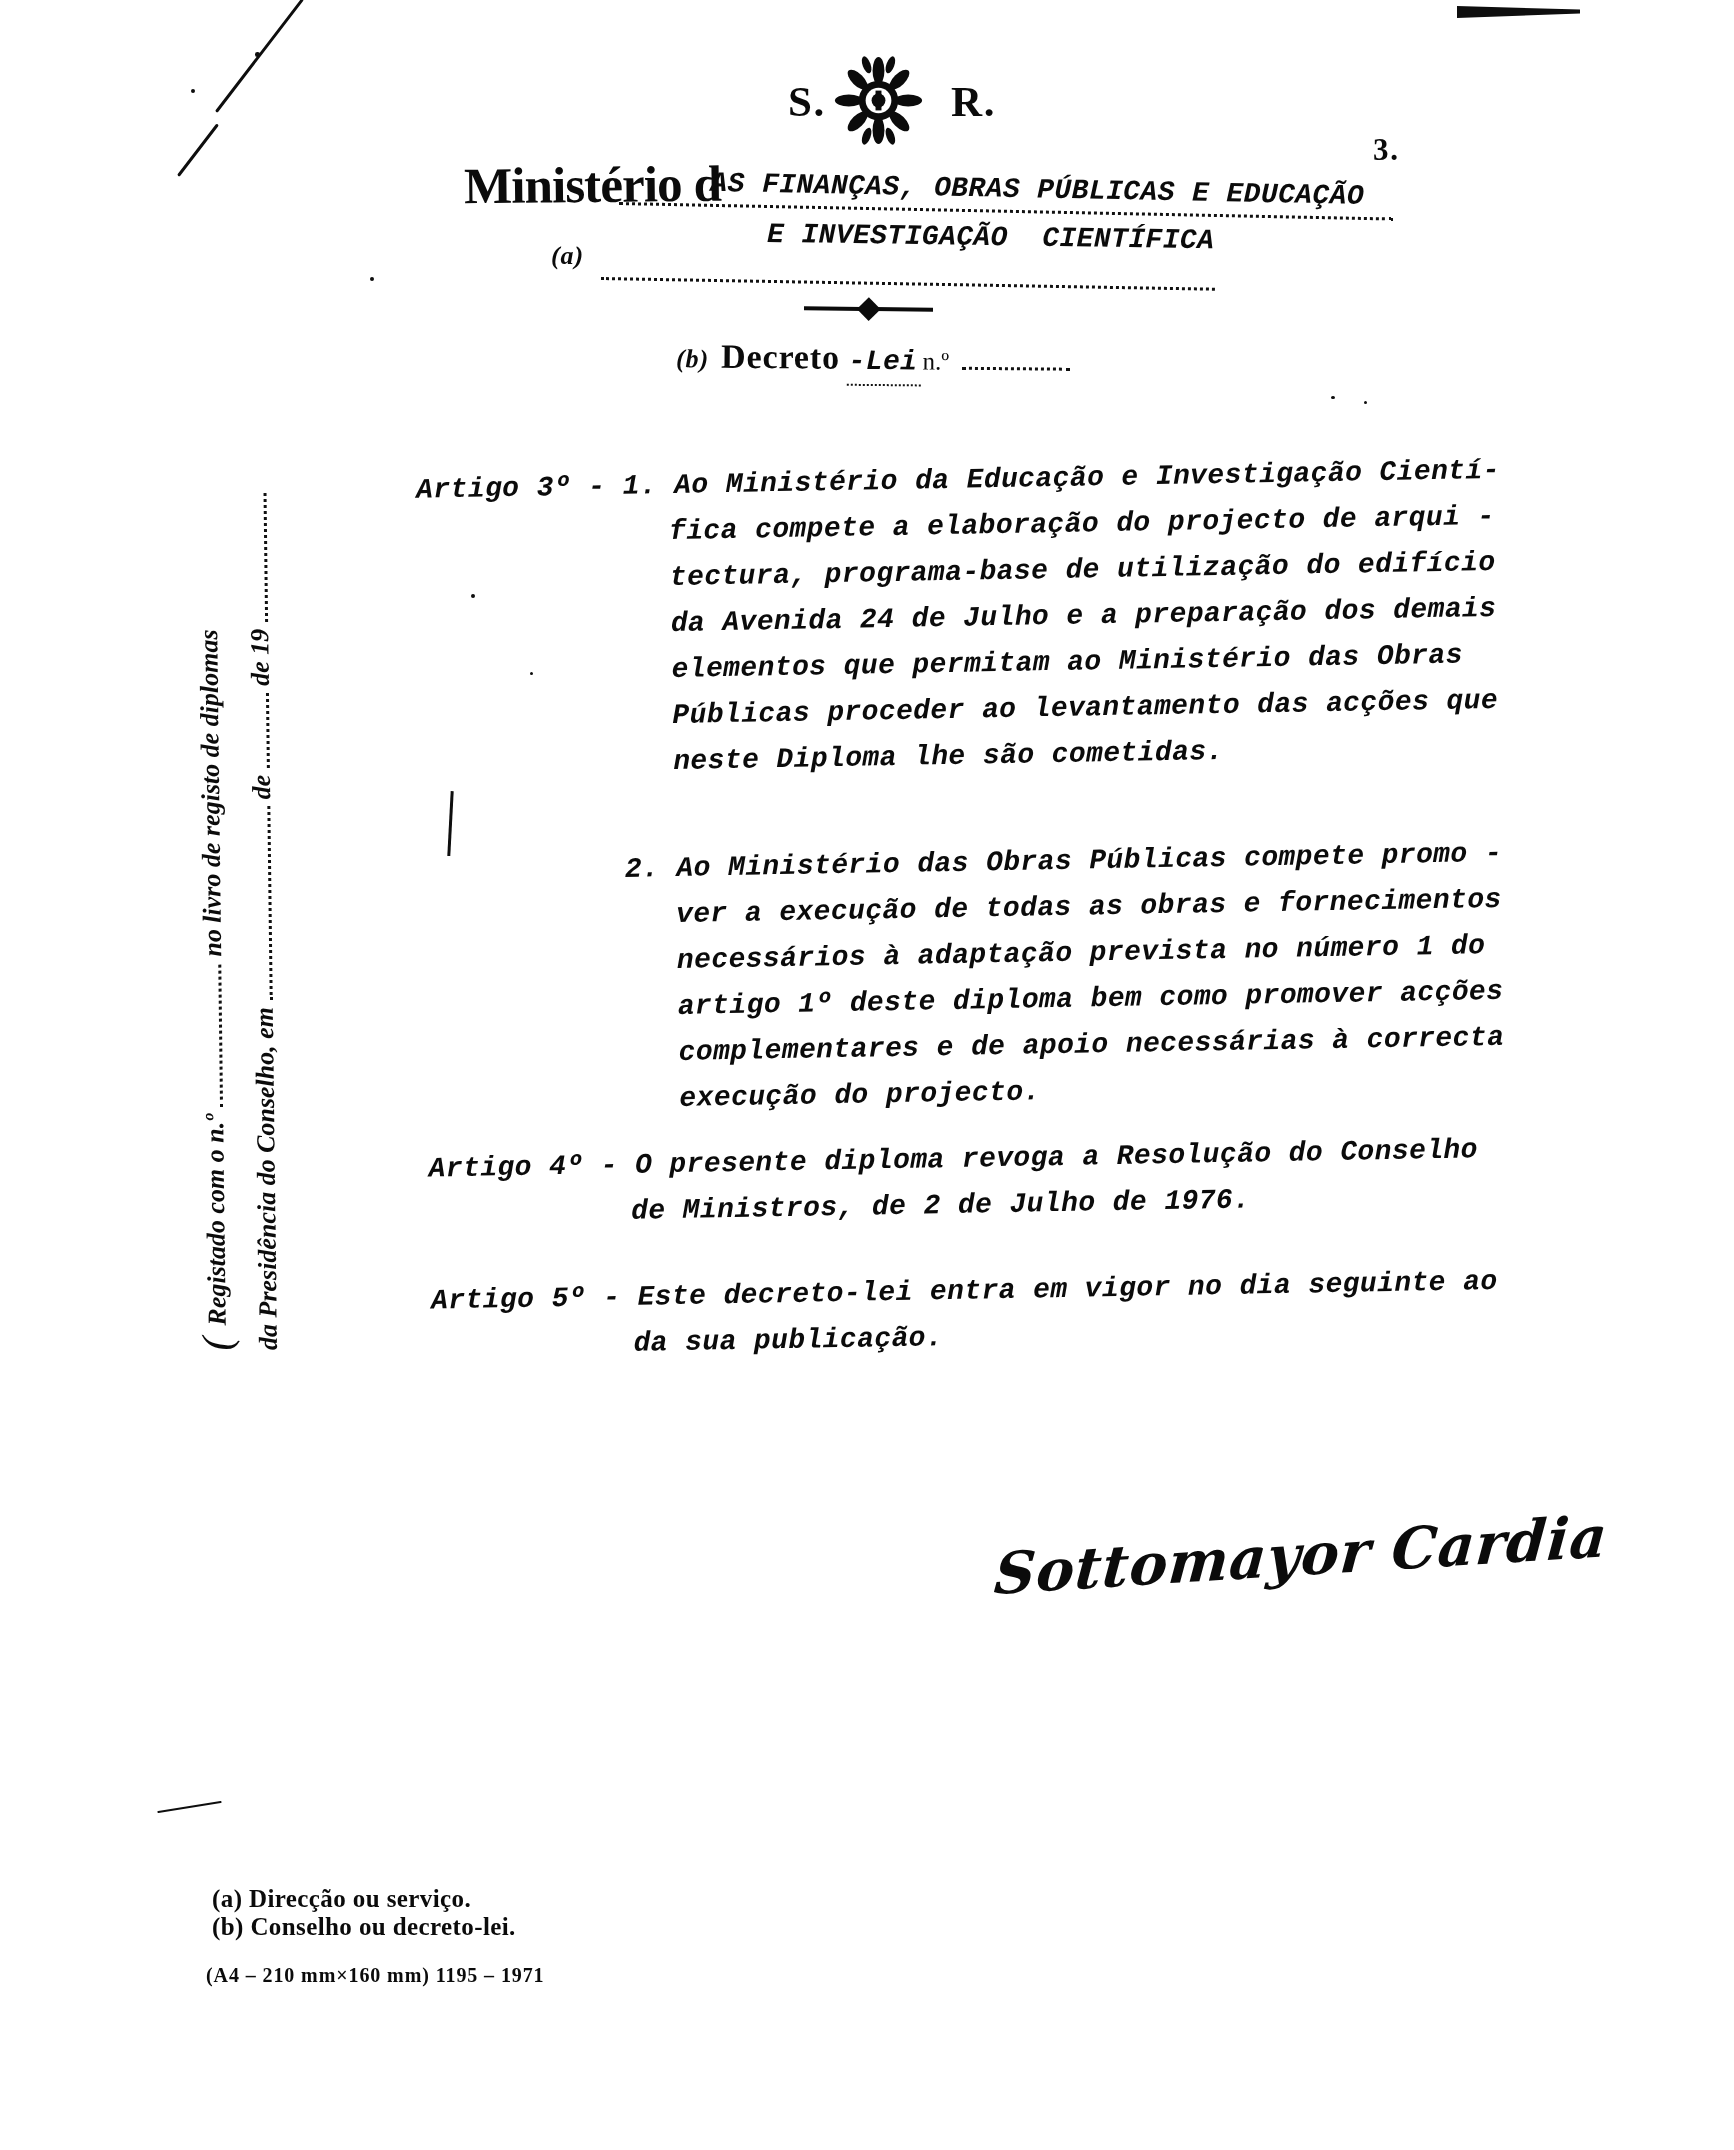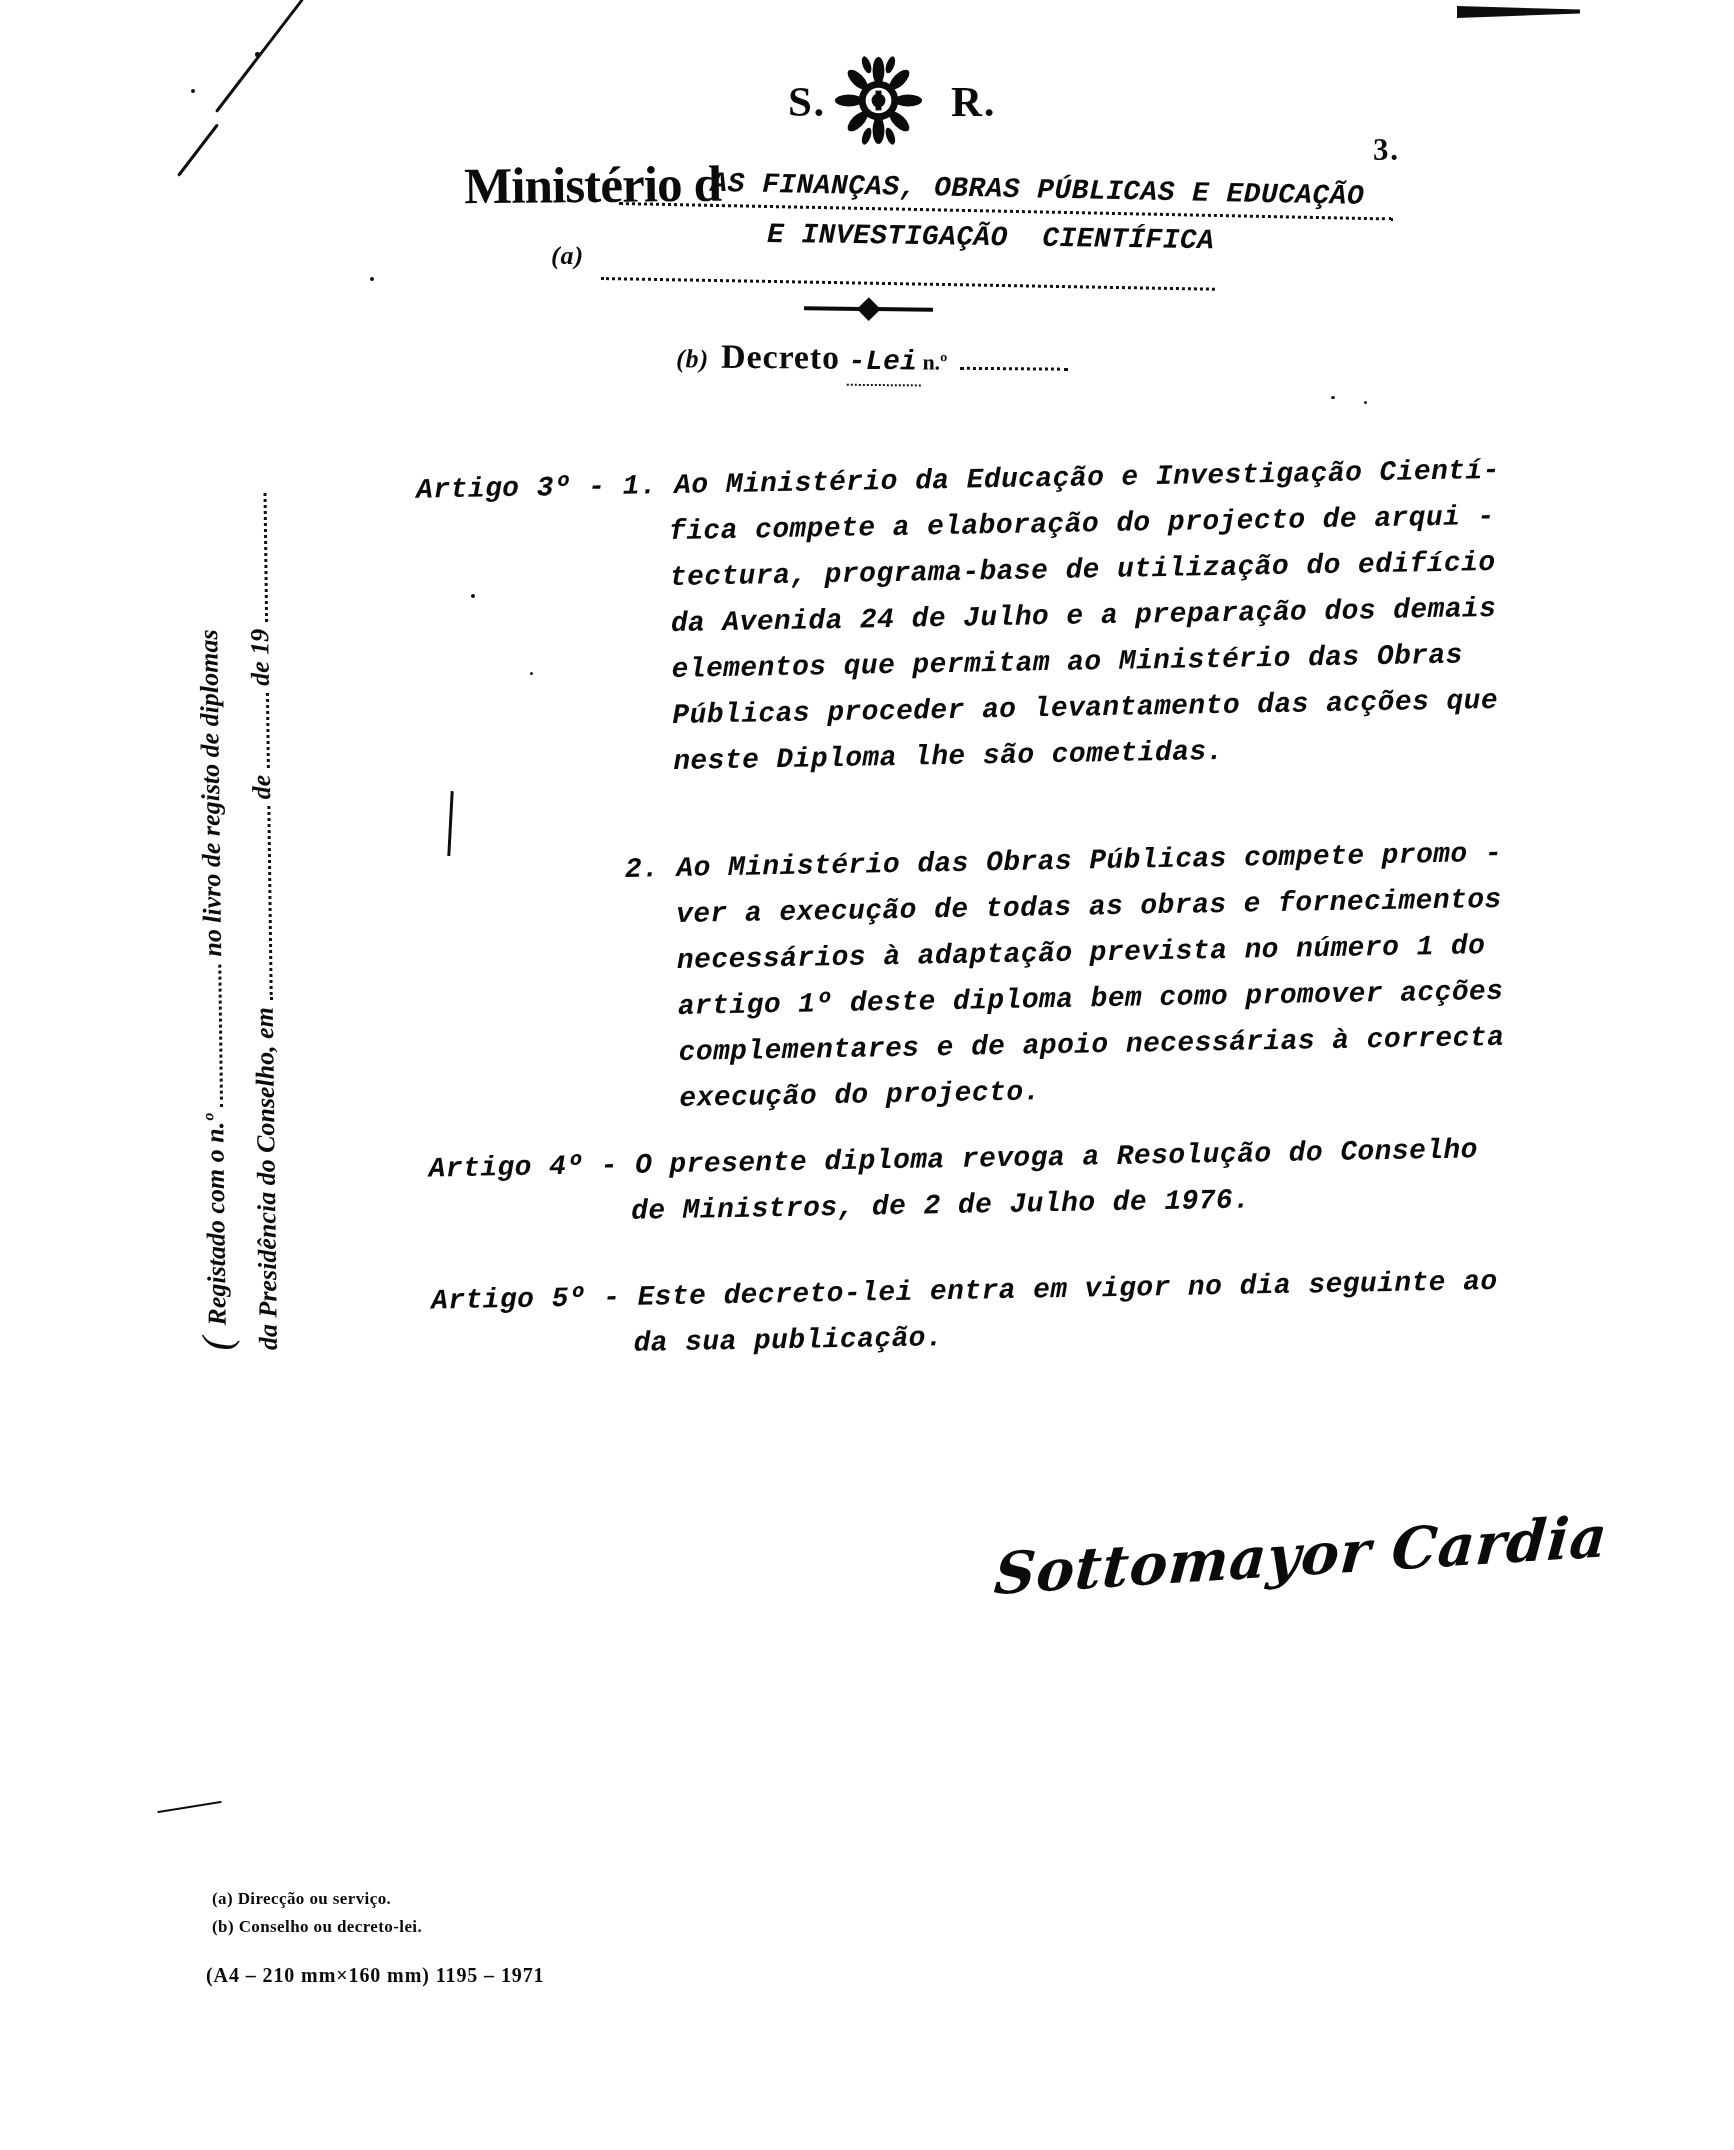--- a/index.html
+++ b/index.html
@@ -80,21 +80,21 @@
     display:flex;align-items:baseline;
     transform:rotate(0.5deg);
   }
   .decree-b{font-size:26px;font-style:italic;font-weight:700;letter-spacing:0.9px;}
   .decree-word{font-size:34px;font-weight:700;margin-left:12px;letter-spacing:0.9px;}
   .decree-typed{
     margin-left:6.9px;
     border-bottom:2.6px dotted #111;
     padding:0 3.4px 6.9px 1.7px;
   }
-  .decree-no{font-size:22px;font-weight:700;margin-left:1.7px;}
+  .decree-no{font-size:25px;font-weight:400;margin-left:1.7px;}
   .dots{
     display:inline-block;height:0.9px;
     border-bottom:3px dotted #111;
     vertical-align:baseline;
   }
   .decree-dots{width:108px;margin-left:13px;}
   
   .margin-note{
     position:absolute;left:192px;top:1351px;
     width:843px;height:103px;
@@ -122,21 +122,21 @@
   .signature{
     position:absolute;left:994px;top:1521px;
     font-size:57px;font-style:italic;font-weight:700;
     font-family:"DejaVu Serif","Liberation Serif",serif;
     transform:rotate(-3.5deg) skewX(-8deg);
     letter-spacing:0.9px;
   }
   
   .footnotes{
     position:absolute;left:212px;top:1885px;
-    font-size:17px;font-weight:700;line-height:27.5px;letter-spacing:0.4px;
+    font-size:25px;font-weight:700;line-height:27.5px;letter-spacing:0.4px;
   }
   .format-note{
     position:absolute;left:206px;top:1964px;
     font-size:20px;font-weight:700;letter-spacing:0.9px;
   }
   
   .artifact{position:absolute;background:#0e0e0e;}
   .pencil-1{left:215px;top:111px;width:142px;height:3px;transform:rotate(-52.5deg);transform-origin:0 0;border-radius:1.7px;}
   .pencil-2{left:177px;top:175px;width:65px;height:3px;transform:rotate(-52.5deg);transform-origin:0 0;border-radius:1.7px;}
   .speck{border-radius:50%;}

